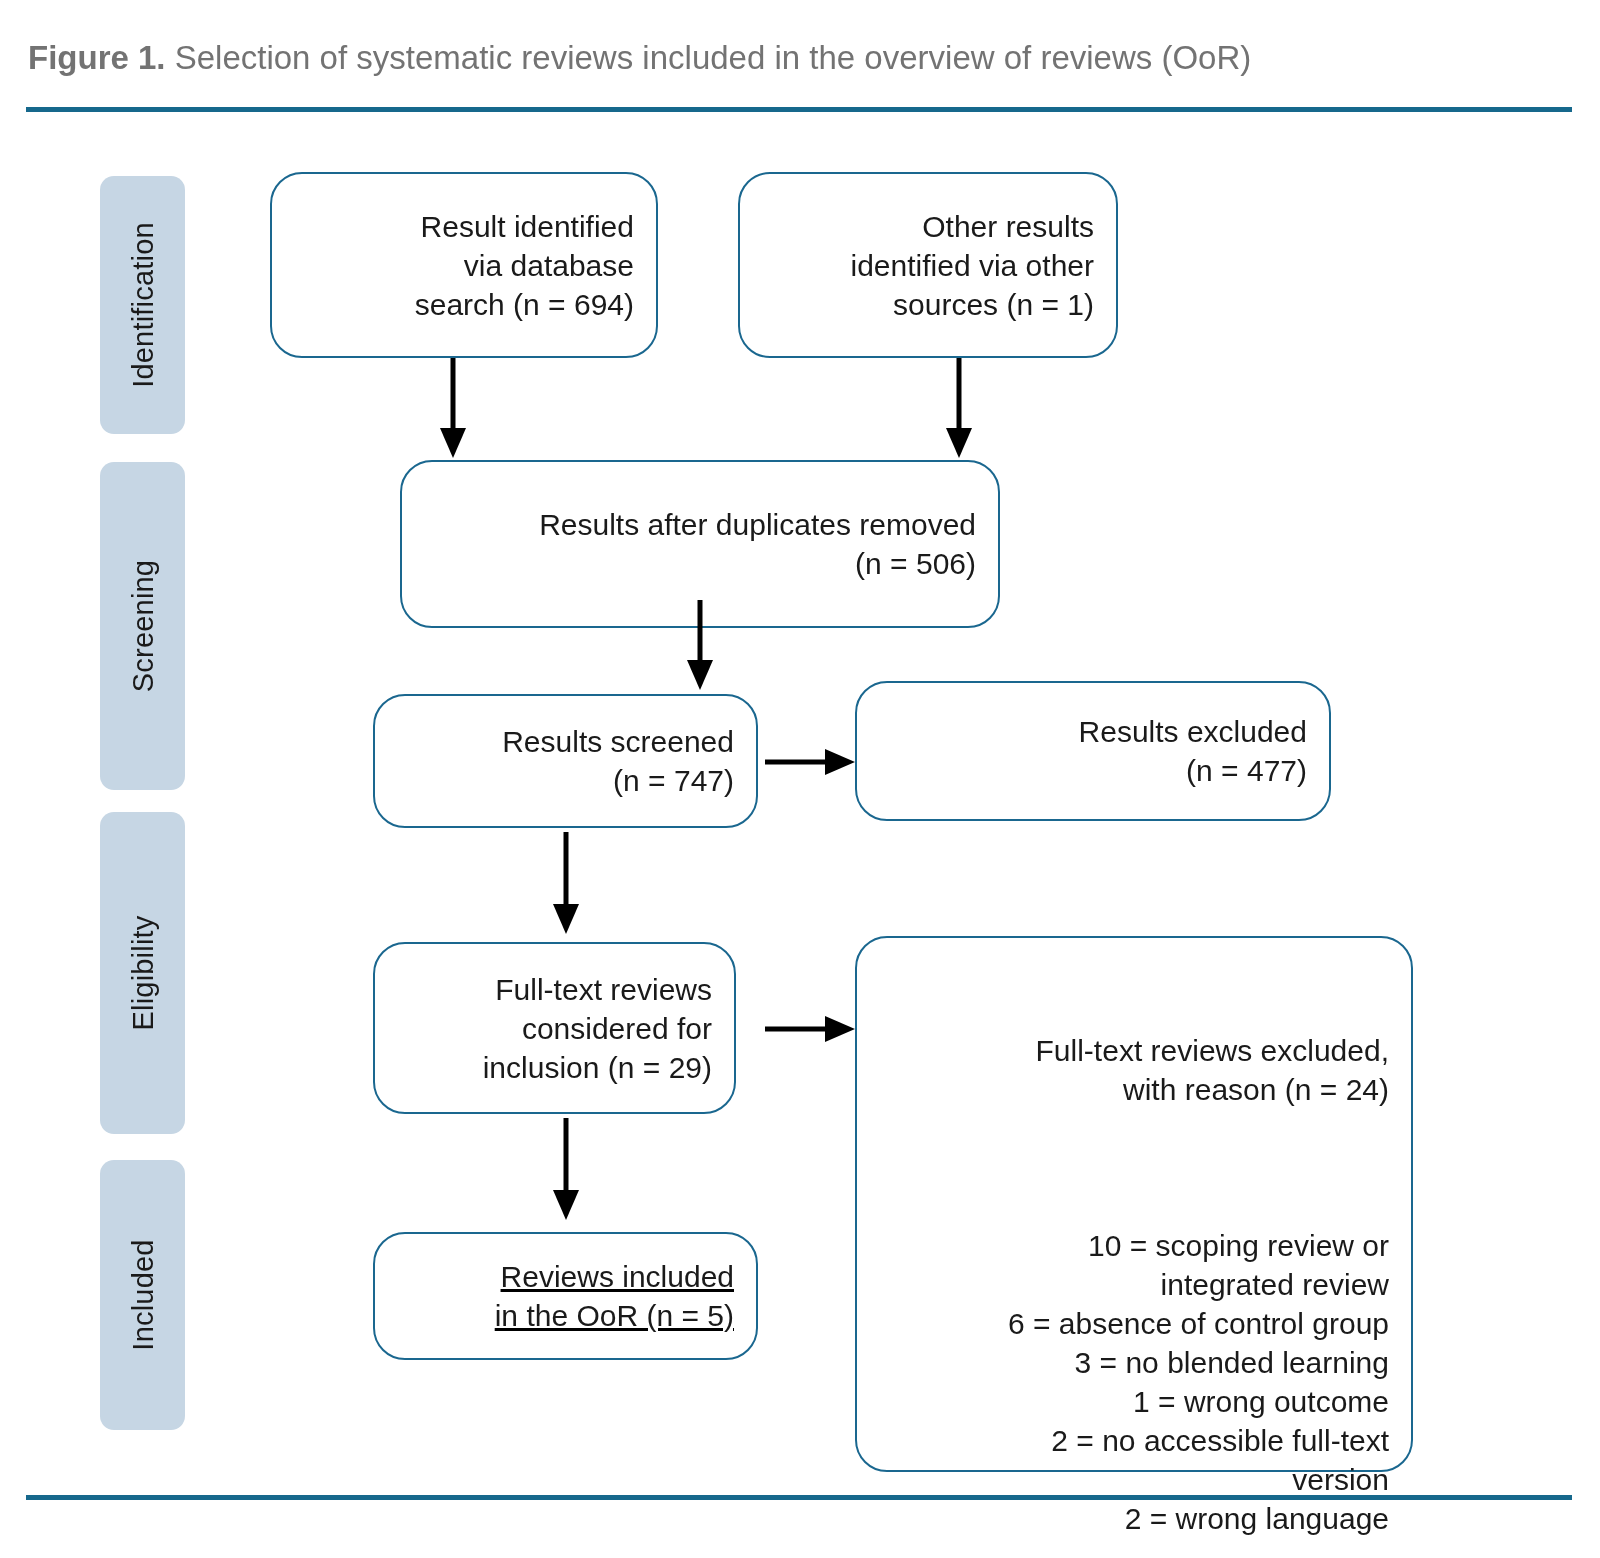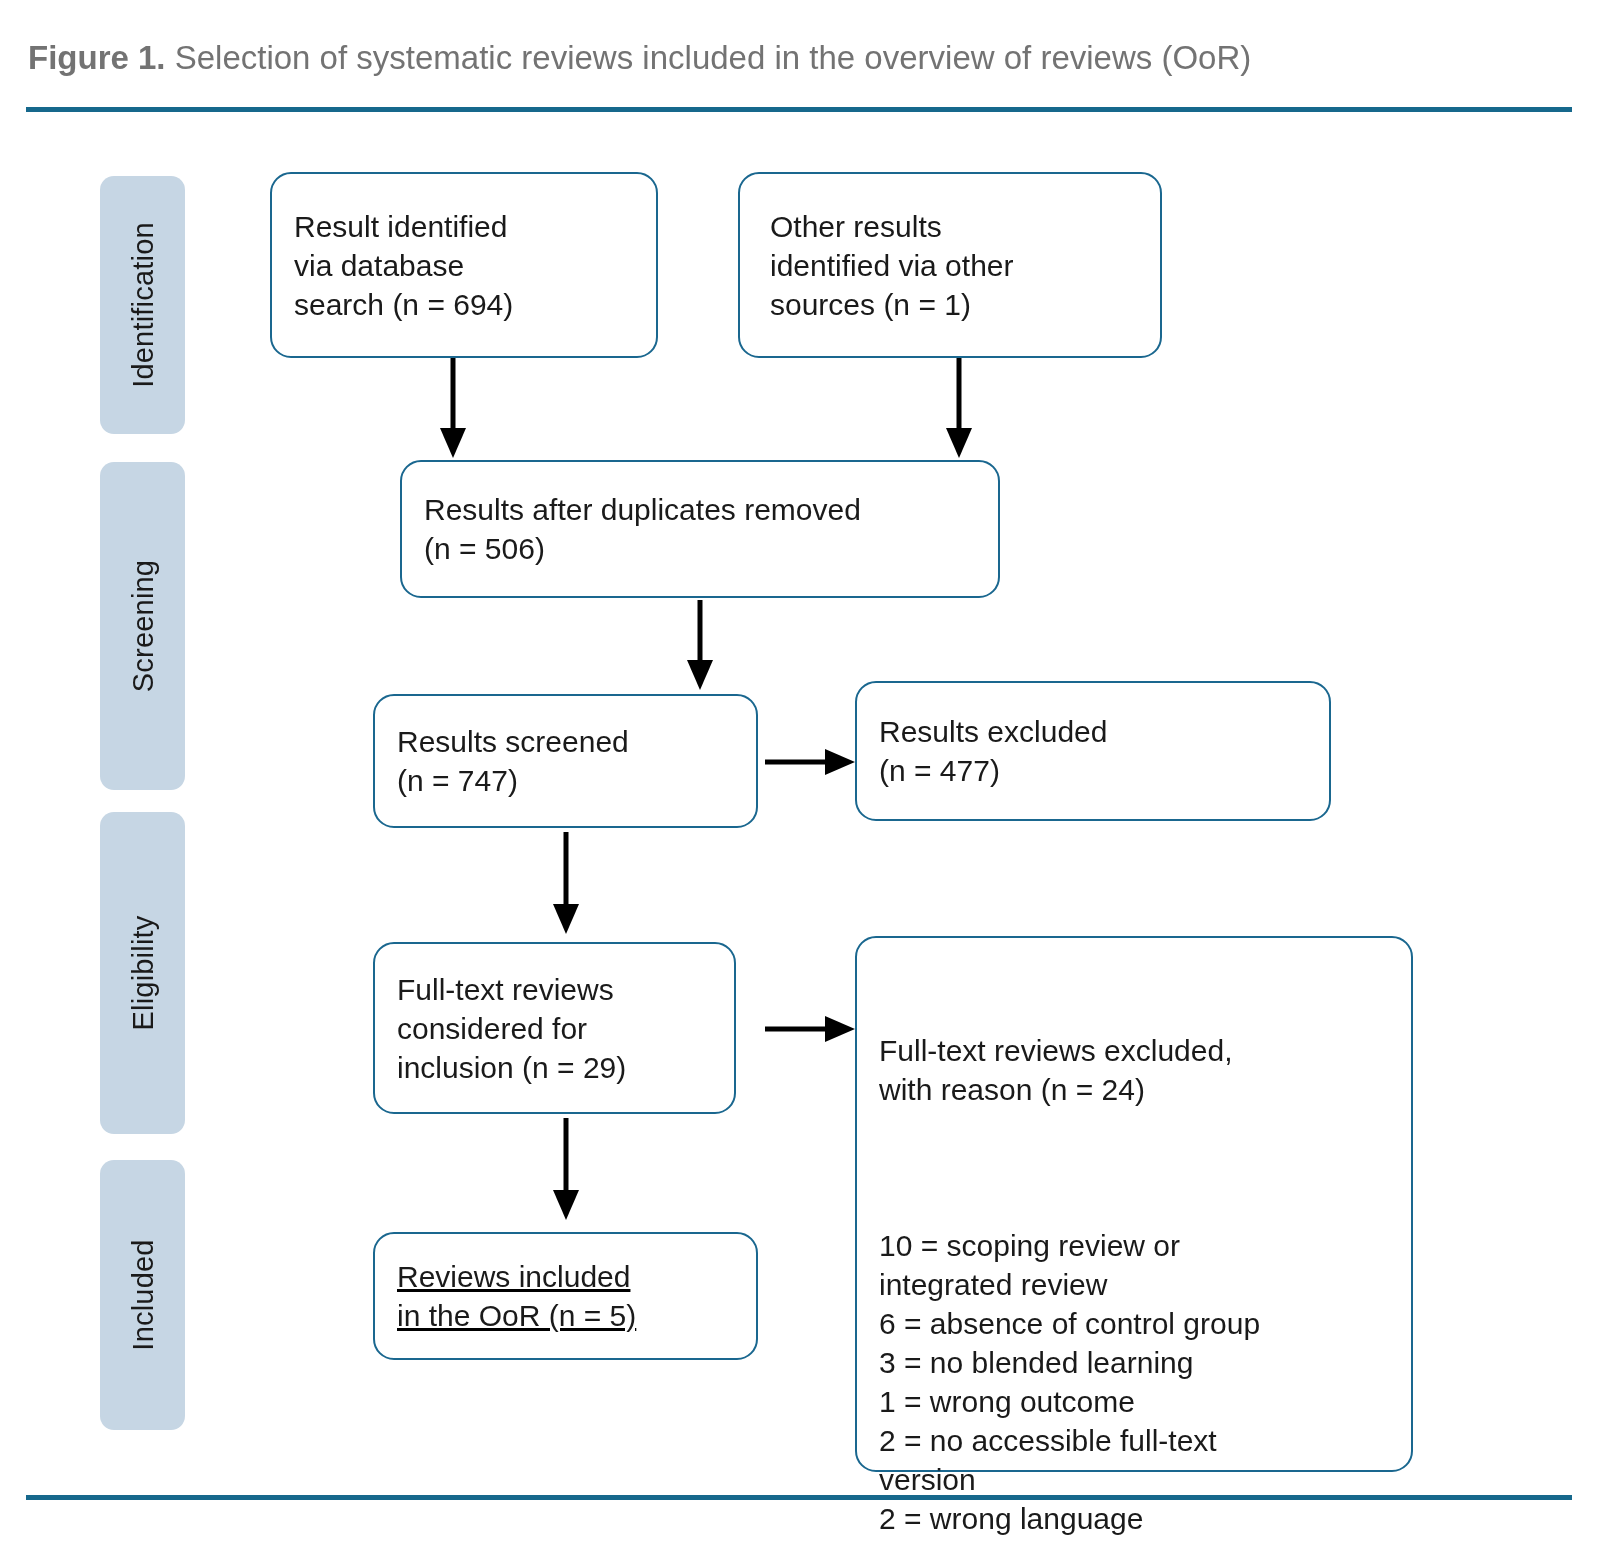--- a/index.html
+++ b/index.html
@@ -70,36 +70,37 @@
   #band-screening      { top: 462px;  height: 328px; }
   #band-eligibility    { top: 812px;  height: 322px; }
   #band-included       { top: 1160px; height: 270px; }
 
   
   .flow-box {
     position: absolute;
     box-sizing: border-box;
     background: #ffffff;
     border: 2px solid #1a678f;
-    border-radius: 21px;
+    border-radius: 32px;
     display: flex;
     align-items: center;
+    text-align: right;
   }
   .flow-box .box-text {
     padding: 0 22px;
     font-size: 30px;
     line-height: 39px;
     color: #1a1a1a;
     white-space: pre-line;
     width: 100%;
   }
 
   #box-database   { left: 270px; top: 172px; width: 388px;  height: 186px; }
-  #box-other      { left: 738px; top: 172px; width: 424px;  height: 186px; padding-left: 8px; }
-  #box-duplicates { left: 400px; top: 460px; width: 600px;  height: 138px; }
+  #box-other      { left: 738px; top: 172px; width: 380px;  height: 186px; padding-left: 8px; }
+  #box-duplicates { left: 400px; top: 460px; width: 600px;  height: 168px; }
   #box-screened   { left: 373px; top: 694px; width: 385px;  height: 134px; }
   #box-excluded   { left: 855px; top: 681px; width: 476px;  height: 140px; }
   #box-fulltext   { left: 373px; top: 942px; width: 363px;  height: 172px; }
   #box-reasons    { left: 855px; top: 936px; width: 558px;  height: 536px;
                     align-items: flex-start; }
   #box-reasons .box-text { padding-top: 54px; }
   #box-included   { left: 373px; top: 1232px; width: 385px; height: 128px; text-decoration: underline; }
 
   
   .reasons-head { margin: 0; }

